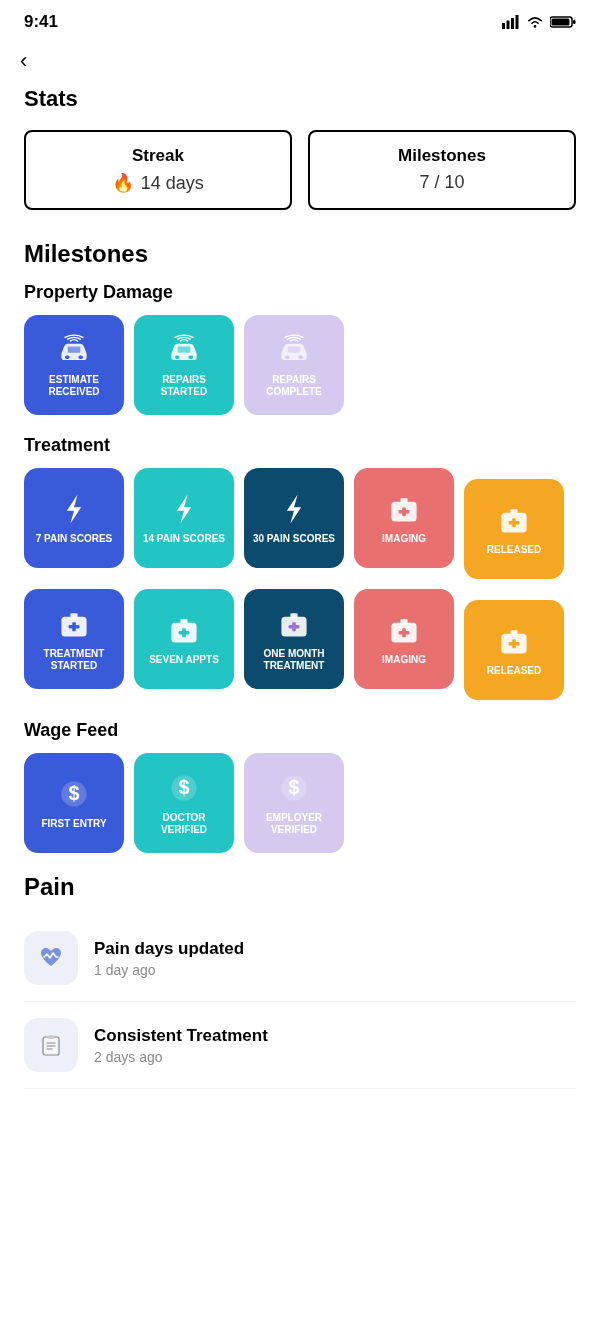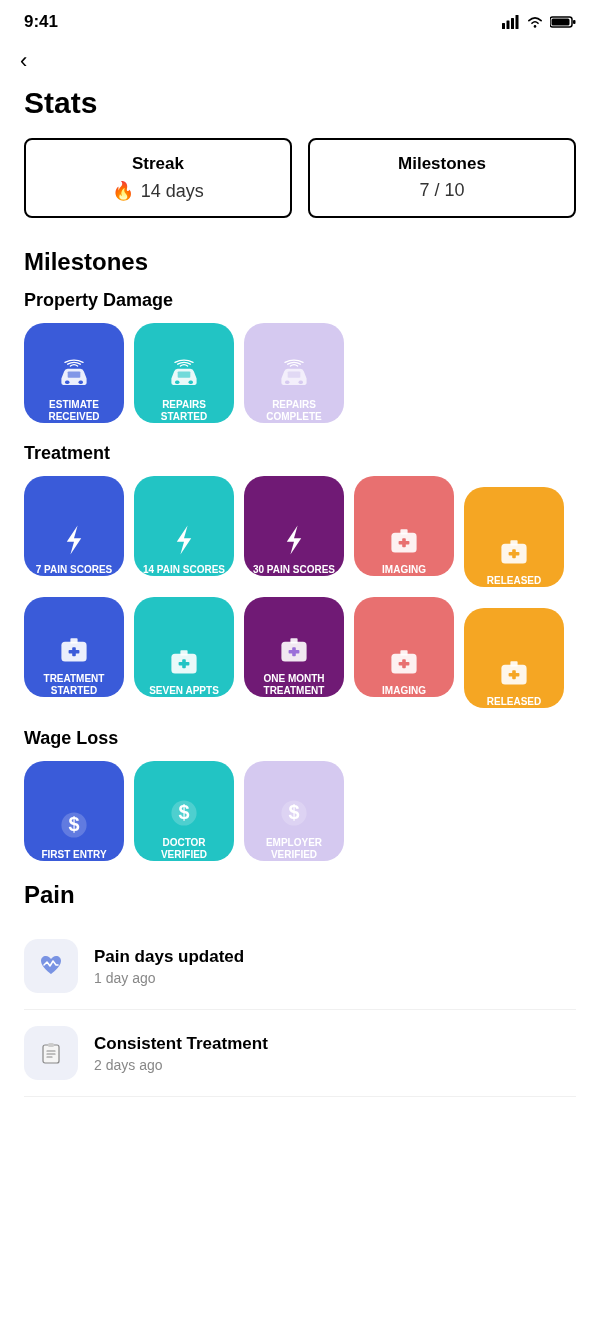--- a/index.html
+++ b/index.html
@@ -38,21 +38,21 @@
       cursor: pointer;
       display: inline-block;
     }
 
     
     .content {
       padding: 8px 24px 40px;
     }
 
     .page-title {
-      font-size: 30px;
+      font-size: 22px;
       font-weight: 800;
       color: #000;
       margin-bottom: 18px;
     }
 
     
     .stats-row {
       display: flex;
       gap: 16px;
       margin-bottom: 30px;
@@ -104,42 +104,42 @@
       display: flex;
       flex-wrap: wrap;
       gap: 10px;
       margin-bottom: 10px;
     }
 
     
     .badge {
       width: 100px;
       height: 100px;
-      border-radius: 20px;
+      border-radius: 14px;
       display: flex;
       flex-direction: column;
       align-items: center;
-      justify-content: flex-end;
+      justify-content: center;
       gap: 6px;
       cursor: pointer;
     }
     .badge-label {
       font-size: 10px;
       font-weight: 700;
       color: #fff;
       text-align: center;
       text-transform: uppercase;
       line-height: 1.2;
       padding: 0 4px;
     }
 
     
     .badge-blue { background: #3A5BD9; }
     .badge-teal { background: #22C4C4; }
-    .badge-purple { background: #701a75; }
+    .badge-purple { background: #0c4a6e; }
     .badge-salmon { background: #E87070; }
     .badge-orange { background: #F5A623; margin-top: 11px; }
     .badge-inactive { background: #D5C9F0; }
 
     
     .feed-section {
       margin-top: 20px;
     }
     .feed-item {
       display: flex;
@@ -365,21 +365,21 @@
             <rect x="16" y="8" width="8" height="6" rx="1" fill="white" opacity="0.9"></rect>
             <rect x="18" y="18" width="4" height="10" rx="1" fill="#F5A623"></rect>
             <rect x="14" y="21" width="12" height="4" rx="1" fill="#F5A623"></rect>
           </svg>
           <span class="badge-label">RELEASED</span>
         </div>
       </div>
     </div>
 
     <div class="milestone-group">
-      <div class="subsection-title">Wage Loss</div>
+      <div class="subsection-title">Wage Feed</div>
       <div class="milestone-row">
         <div class="badge badge-blue">
           <svg class="badge-svg" viewBox="0 0 40 40" fill="none">
             <circle cx="20" cy="20" r="14" fill="white" opacity="0.2"></circle>
             <text x="20" y="27" text-anchor="middle" font-size="22" font-weight="bold" fill="white" font-family="Arial">$</text>
           </svg>
           <span class="badge-label">FIRST ENTRY</span>
         </div>
         <div class="badge badge-teal">
           <svg class="badge-svg" viewBox="0 0 40 40" fill="none">

